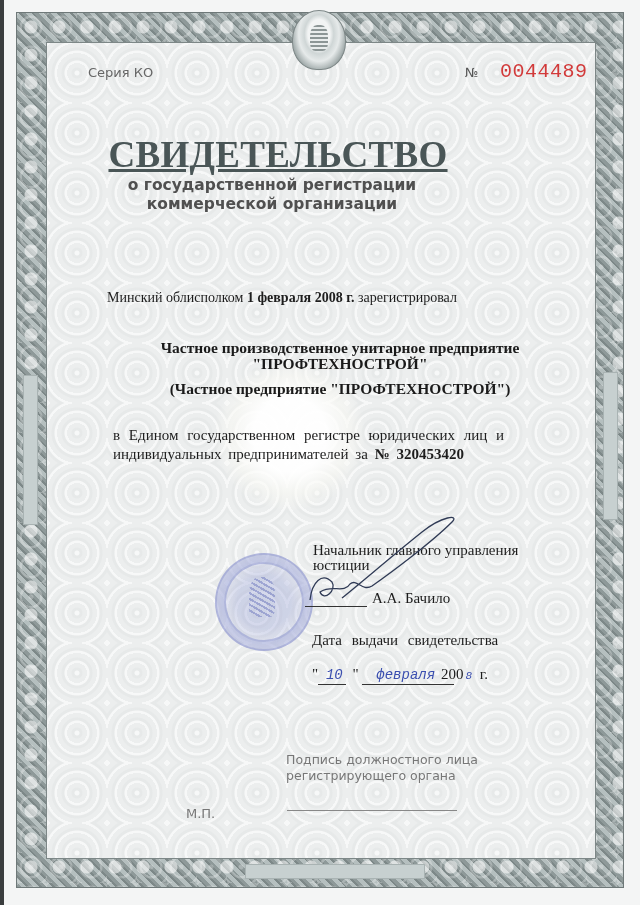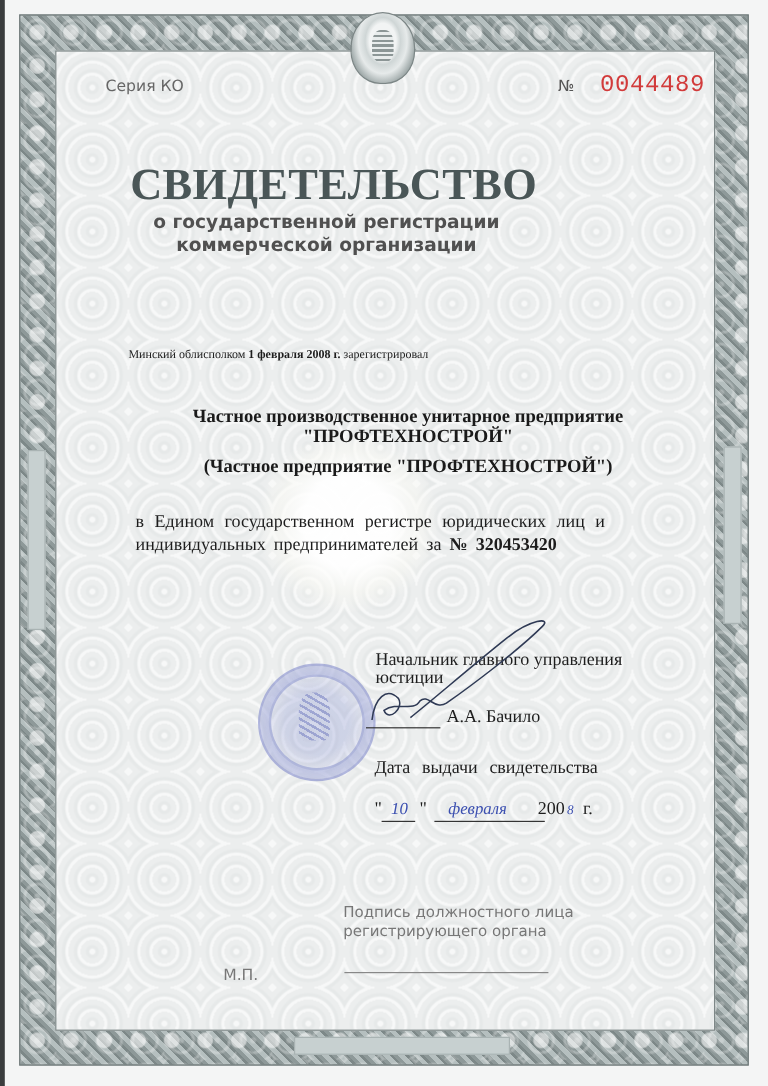--- a/index.html
+++ b/index.html
@@ -59,42 +59,43 @@
       background: repeating-linear-gradient(0deg, #8c9696 0 2px, #e8ecec 2px 4px);
     }
     .abs { position: absolute; z-index: 7; white-space: nowrap; }
     .sans { font-family: "DejaVu Sans", sans-serif; }
     .series { left: 88px; top: 65px; font-size: 13px; color: #666; }
     .numlabel { left: 465px; top: 65px; font-size: 13px; color: #555; }
     .num { left: 500px; top: 60px; font-size: 20px; color: #d23a3a; font-family: "Liberation Mono", monospace; letter-spacing: 0.5px; }
     .title {
       left: 0; width: 556px; text-align: center; top: 133px; font-size: 37px; font-weight: bold; color: #4a5657;
       letter-spacing: 0.3px;
+      text-decoration: underline;
     }
     .subtitle { left: 0; width: 544px; text-align: center; font-size: 15.5px; font-weight: bold; color: #505050; }
     .sub1 { top: 176px; }
     .sub2 { top: 195px; }
-    .reg-line { left: 107px; top: 290px; font-size: 10px; color: #1d1d1d; }
+    .reg-line { left: 107px; top: 290px; font-size: 14px; color: #1d1d1d; }
     .reg-line b { font-weight: bold; }
     .org { left: 0; width: 680px; text-align: center; font-size: 15.5px; font-weight: bold; color: #1a1a1a; }
     .org1 { top: 339px; }
     .org2 { top: 355px; }
     .org3 { top: 380px; }
     .registry { left: 113px; font-size: 15px; color: #1d1d1d; word-spacing: 5px; }
     .registry1 { top: 427px; }
     .registry2 { top: 446px; word-spacing: 3px; }
     .registry2 b { font-weight: bold; }
     .signer { left: 313px; font-size: 15px; color: #1d1d1d; }
     .signer1 { top: 542px; }
     .signer2 { top: 557px; }
     .signer-name { left: 372px; top: 590px; font-size: 15px; color: #1d1d1d; }
     .sig-line { position: absolute; left: 305px; top: 606px; width: 62px; height: 1px; background: #333; z-index: 7; }
     .issue-label { left: 312px; top: 632px; font-size: 15px; color: #1d1d1d; word-spacing: 6px; }
     .date-row { left: 312px; top: 666px; font-size: 15px; color: #1d1d1d; }
-    .hand { font-family: Liberation Serif, serif; font-style: italic; color: #3b4fb0; font-size: 14px; }
+    .hand { font-family: Liberation Mono, monospace; font-style: italic; color: #3b4fb0; font-size: 14px; }
     .day-blank { position: absolute; left: 318px; top: 684px; width: 28px; height: 1px; background: #333; z-index: 7; }
     .month-blank { position: absolute; left: 362px; top: 684px; width: 92px; height: 1px; background: #333; z-index: 7; }
     .caption { left: 286px; font-size: 12.5px; color: #777; }
     .caption1 { top: 752px; }
     .caption2 { top: 768px; }
     .mp { left: 186px; top: 786px; font-size: 13px; color: #777; margin-top: 20px; }
     .sign-field { position: absolute; left: 287px; top: 810px; width: 170px; height: 1px; background: #888; z-index: 7; }
     .stamp {
       position: absolute; left: 215px; top: 553px; width: 94px; height: 94px; border-radius: 50%;
       border: 2px solid rgba(120,130,200,0.55);
@@ -156,21 +157,21 @@
 
 <svg class="signature" viewBox="0 0 170 95">
   <path d="M8 88 C 10 70, 20 60, 30 70 C 35 78, 22 90, 18 80 C 30 72, 42 82, 48 72 C 55 66, 60 80, 70 74 C 90 60, 130 30, 150 10 C 158 2, 140 4, 120 20 C 90 44, 60 70, 40 86" fill="none" stroke="#2f3a55" stroke-width="1.3"></path>
 </svg>
 
 <div class="abs issue-label">Дата выдачи свидетельства</div>
 <div class="abs date-row">
   <span>"</span>
   <span class="hand" style="margin:0 6px 0 4px;">10</span>
   <span>"</span>
-  <span class="hand" style="margin:0 22px 0 14px;">февраля</span>
+  <span class="hand" style="margin:0 2px 0 14px;">февраля</span>
   <span>200</span><span class="hand" style="font-size:11px;margin-left:2px;margin-right:4px;">8</span>
   <span>г.</span>
 </div>
 <div class="day-blank"></div>
 <div class="month-blank"></div>
 
 <div class="abs sans caption caption1">Подпись должностного лица</div>
 <div class="abs sans caption caption2">регистрирующего органа</div>
 <div class="abs sans mp">М.П.</div>
 <div class="sign-field"></div>

